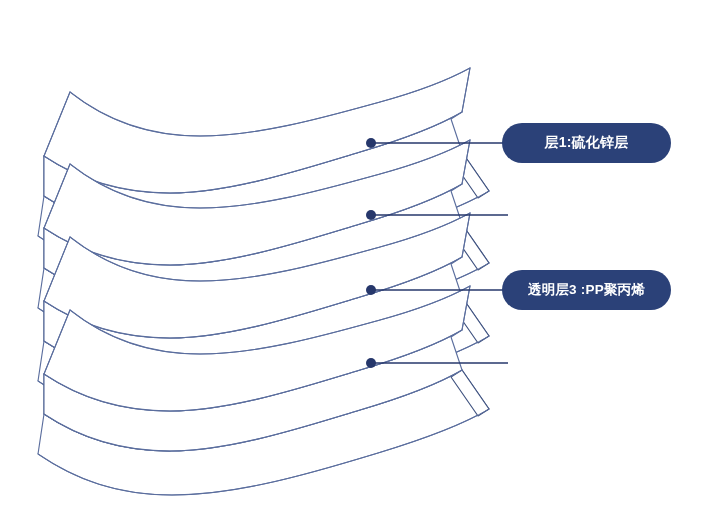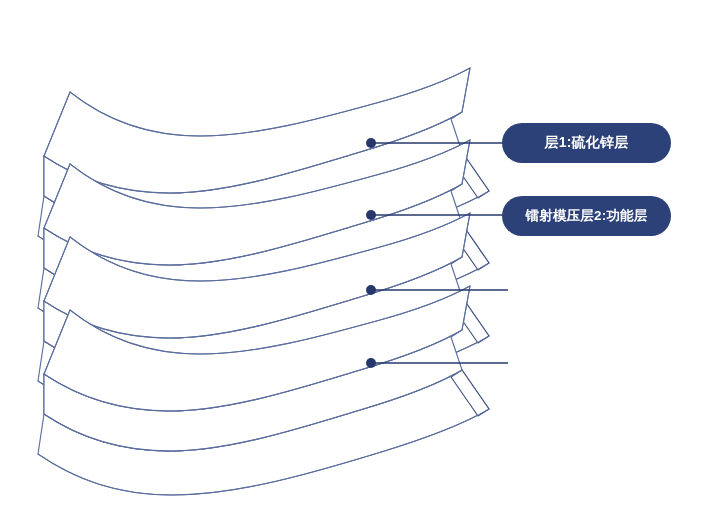--- a/index.html
+++ b/index.html
@@ -178,17 +178,17 @@
       <circle class="leader-dot" cx="371" cy="290" r="5"></circle>
     </g>
     <g>
       <line class="leader-line" x1="371" y1="363" x2="508" y2="363"></line>
       <circle class="leader-dot" cx="371" cy="363" r="5"></circle>
     </g>
   </svg>
 
   <div class="label-pill" style="left:502px; top:123px;">层1:硫化锌层</div>
 
-  <div class="label-pill narrowtext" style="left:502px; top:196px;">镭射模压层2:功能层</div>
 
+  <div class="label-pill narrowtext" style="left:502px; top:270px;">透明层3 :PP聚丙烯</div>
 
 
 </div>
 
 </body></html>

